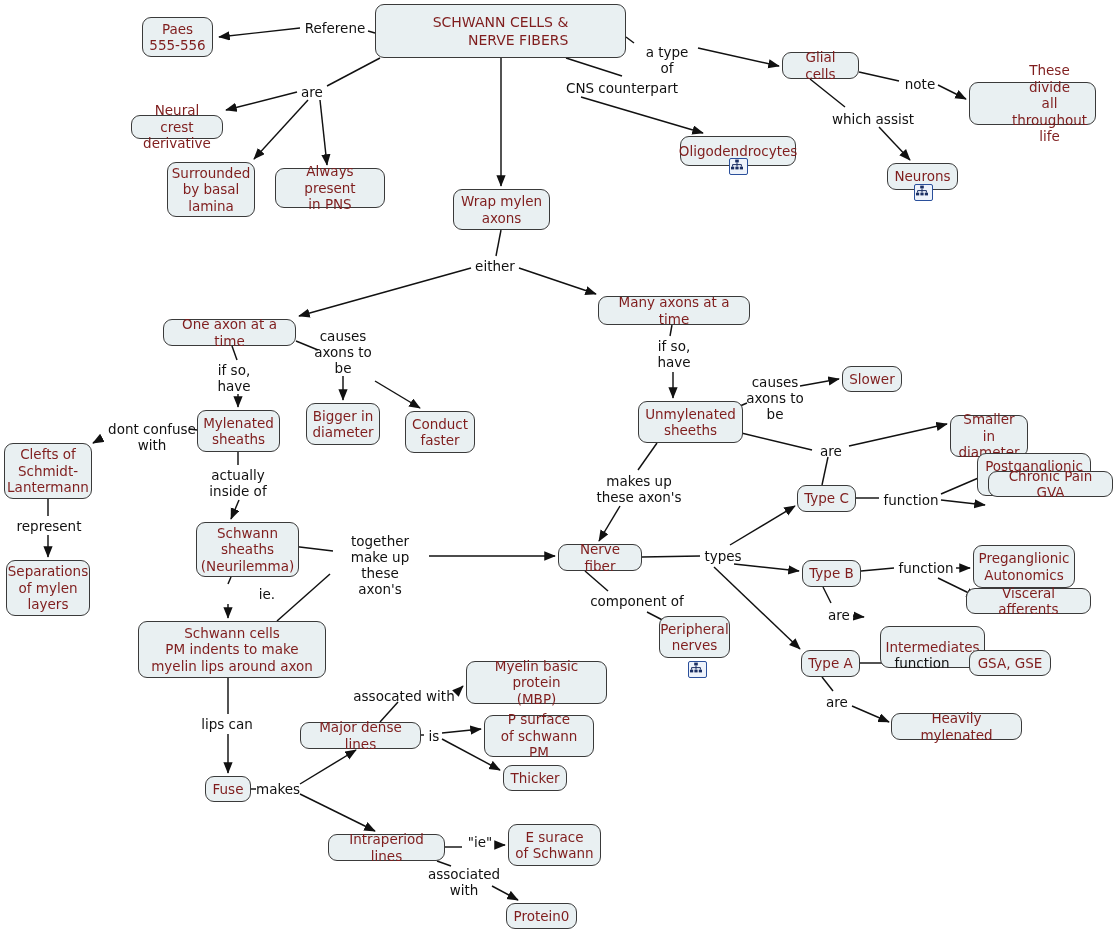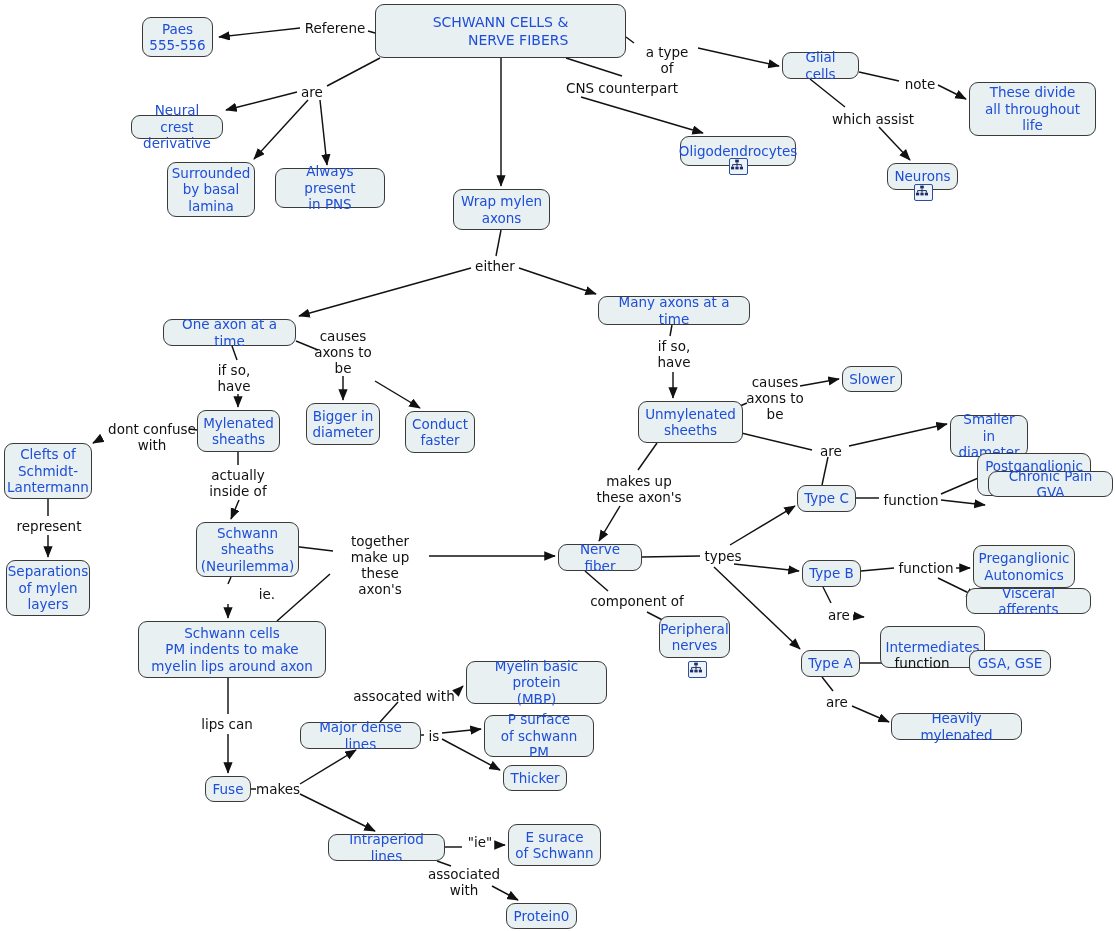--- a/index.html
+++ b/index.html
@@ -29,21 +29,21 @@
   .node {
     position: absolute;
     box-sizing: border-box;
     background: #e9f0f2;
     border: 1.3px solid #3a3a3a;
     border-radius: 9px;
     display: flex;
     align-items: center;
     justify-content: center;
     text-align: center;
-    color: #1d4ed8;
+    color: #7f1d1d;
     font-size: 13.5px;
     line-height: 16.5px;
     padding: 2px 6px;
     white-space: pre-line;
     z-index: 3;
   }
   .node.root {
     font-size: 14px;
     line-height: 18px;
   }
@@ -158,21 +158,21 @@
         <path d="M 492 886 L 518 900" marker-end="url(#arrowhead)"></path>
       </g>
   </svg>
 
   <div id="node-layer">
       <div class="node root" style="left: 375px; top: 4px; width: 251px; height: 54px; text-align: right;">SCHWANN CELLS &amp;
 NERVE FIBERS</div>
       <div class="node" style="left: 142px; top: 17px; width: 71px; height: 40px;">Paes
 555-556</div>
       <div class="node" style="left: 782px; top: 52px; width: 77px; height: 27px;">Glial cells</div>
-      <div class="node" style="left: 969px; top: 82px; width: 127px; height: 54px;">These divide
+      <div class="node" style="left: 969px; top: 82px; width: 127px; height: 43px; padding-left: 40px;">These divide
 all throughout life</div>
       <div class="node" style="left: 131px; top: 115px; width: 92px; height: 24px;">Neural crest
 derivative</div>
       <div class="node" style="left: 680px; top: 136px; width: 116px; height: 30px;">Oligodendrocytes</div>
       <div class="node" style="left: 887px; top: 163px; width: 71px; height: 27px;">Neurons</div>
       <div class="node" style="left: 167px; top: 162px; width: 88px; height: 55px;">Surrounded
 by basal
 lamina</div>
       <div class="node" style="left: 275px; top: 168px; width: 110px; height: 40px;">Always present
 in PNS</div>

